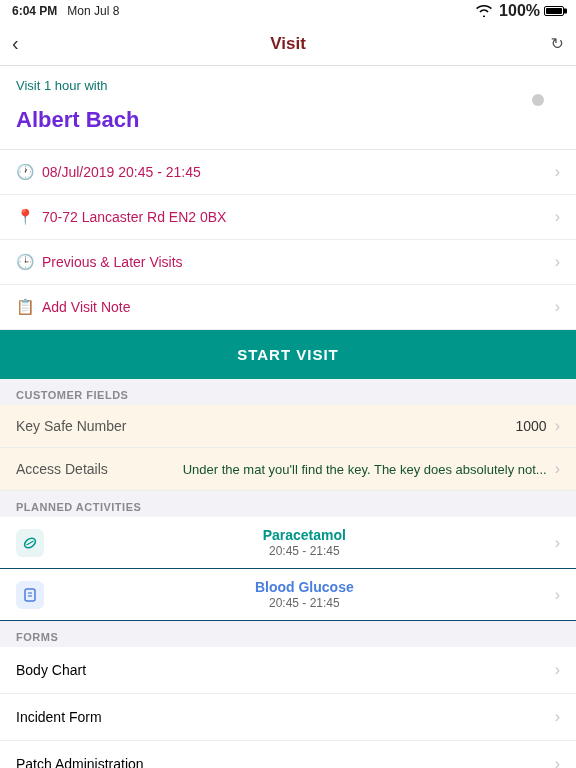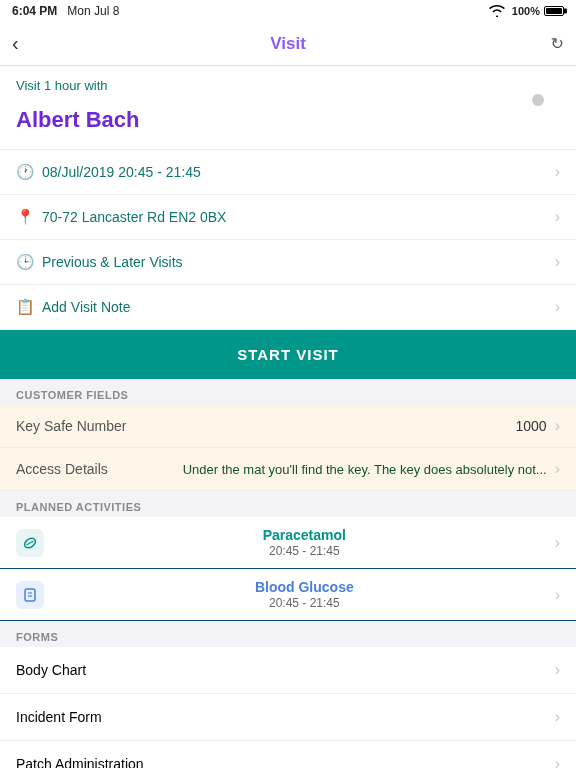--- a/index.html
+++ b/index.html
@@ -16,35 +16,35 @@
       background: #fff;
       display: flex;
       justify-content: space-between;
       align-items: center;
       padding: 4px 12px;
       font-size: 12px;
       font-weight: 600;
       height: 22px;
     }
     .status-bar-left { display: flex; gap: 4px; align-items: center; }
-    .status-bar-right { display: flex; gap: 4px; align-items: center; font-size: 11px; }
+    .status-bar-right { display: flex; gap: 4px; align-items: center; font-size: 16px; }
     .nav-bar {
       background: #fff;
       display: flex;
       align-items: center;
       justify-content: center;
       padding: 8px 16px;
       position: relative;
       border-bottom: 1px solid #e0e0e0;
       height: 44px;
     }
     .nav-title {
       font-size: 17px;
       font-weight: 600;
-      color: #8b5cf6;
+      color: #7f1d1d;
     }
     .nav-back {
       position: absolute;
       left: 12px;
       color: #333;
       font-size: 20px;
       cursor: pointer;
     }
     .nav-refresh {
       position: absolute;
@@ -93,21 +93,21 @@
     }
     .info-row .row-icon {
       width: 22px;
       color: #888;
       font-size: 15px;
       flex-shrink: 0;
     }
     .info-row .row-text {
       flex: 1;
       font-size: 14px;
-      color: #0f766e;
+      color: #be185d;
       margin-left: 4px;
     }
     .info-row .row-chevron {
       color: #c7c7cc;
       font-size: 16px;
       margin-left: 8px;
     }
     .start-visit-btn {
       background: #00968a;
       color: #fff;

